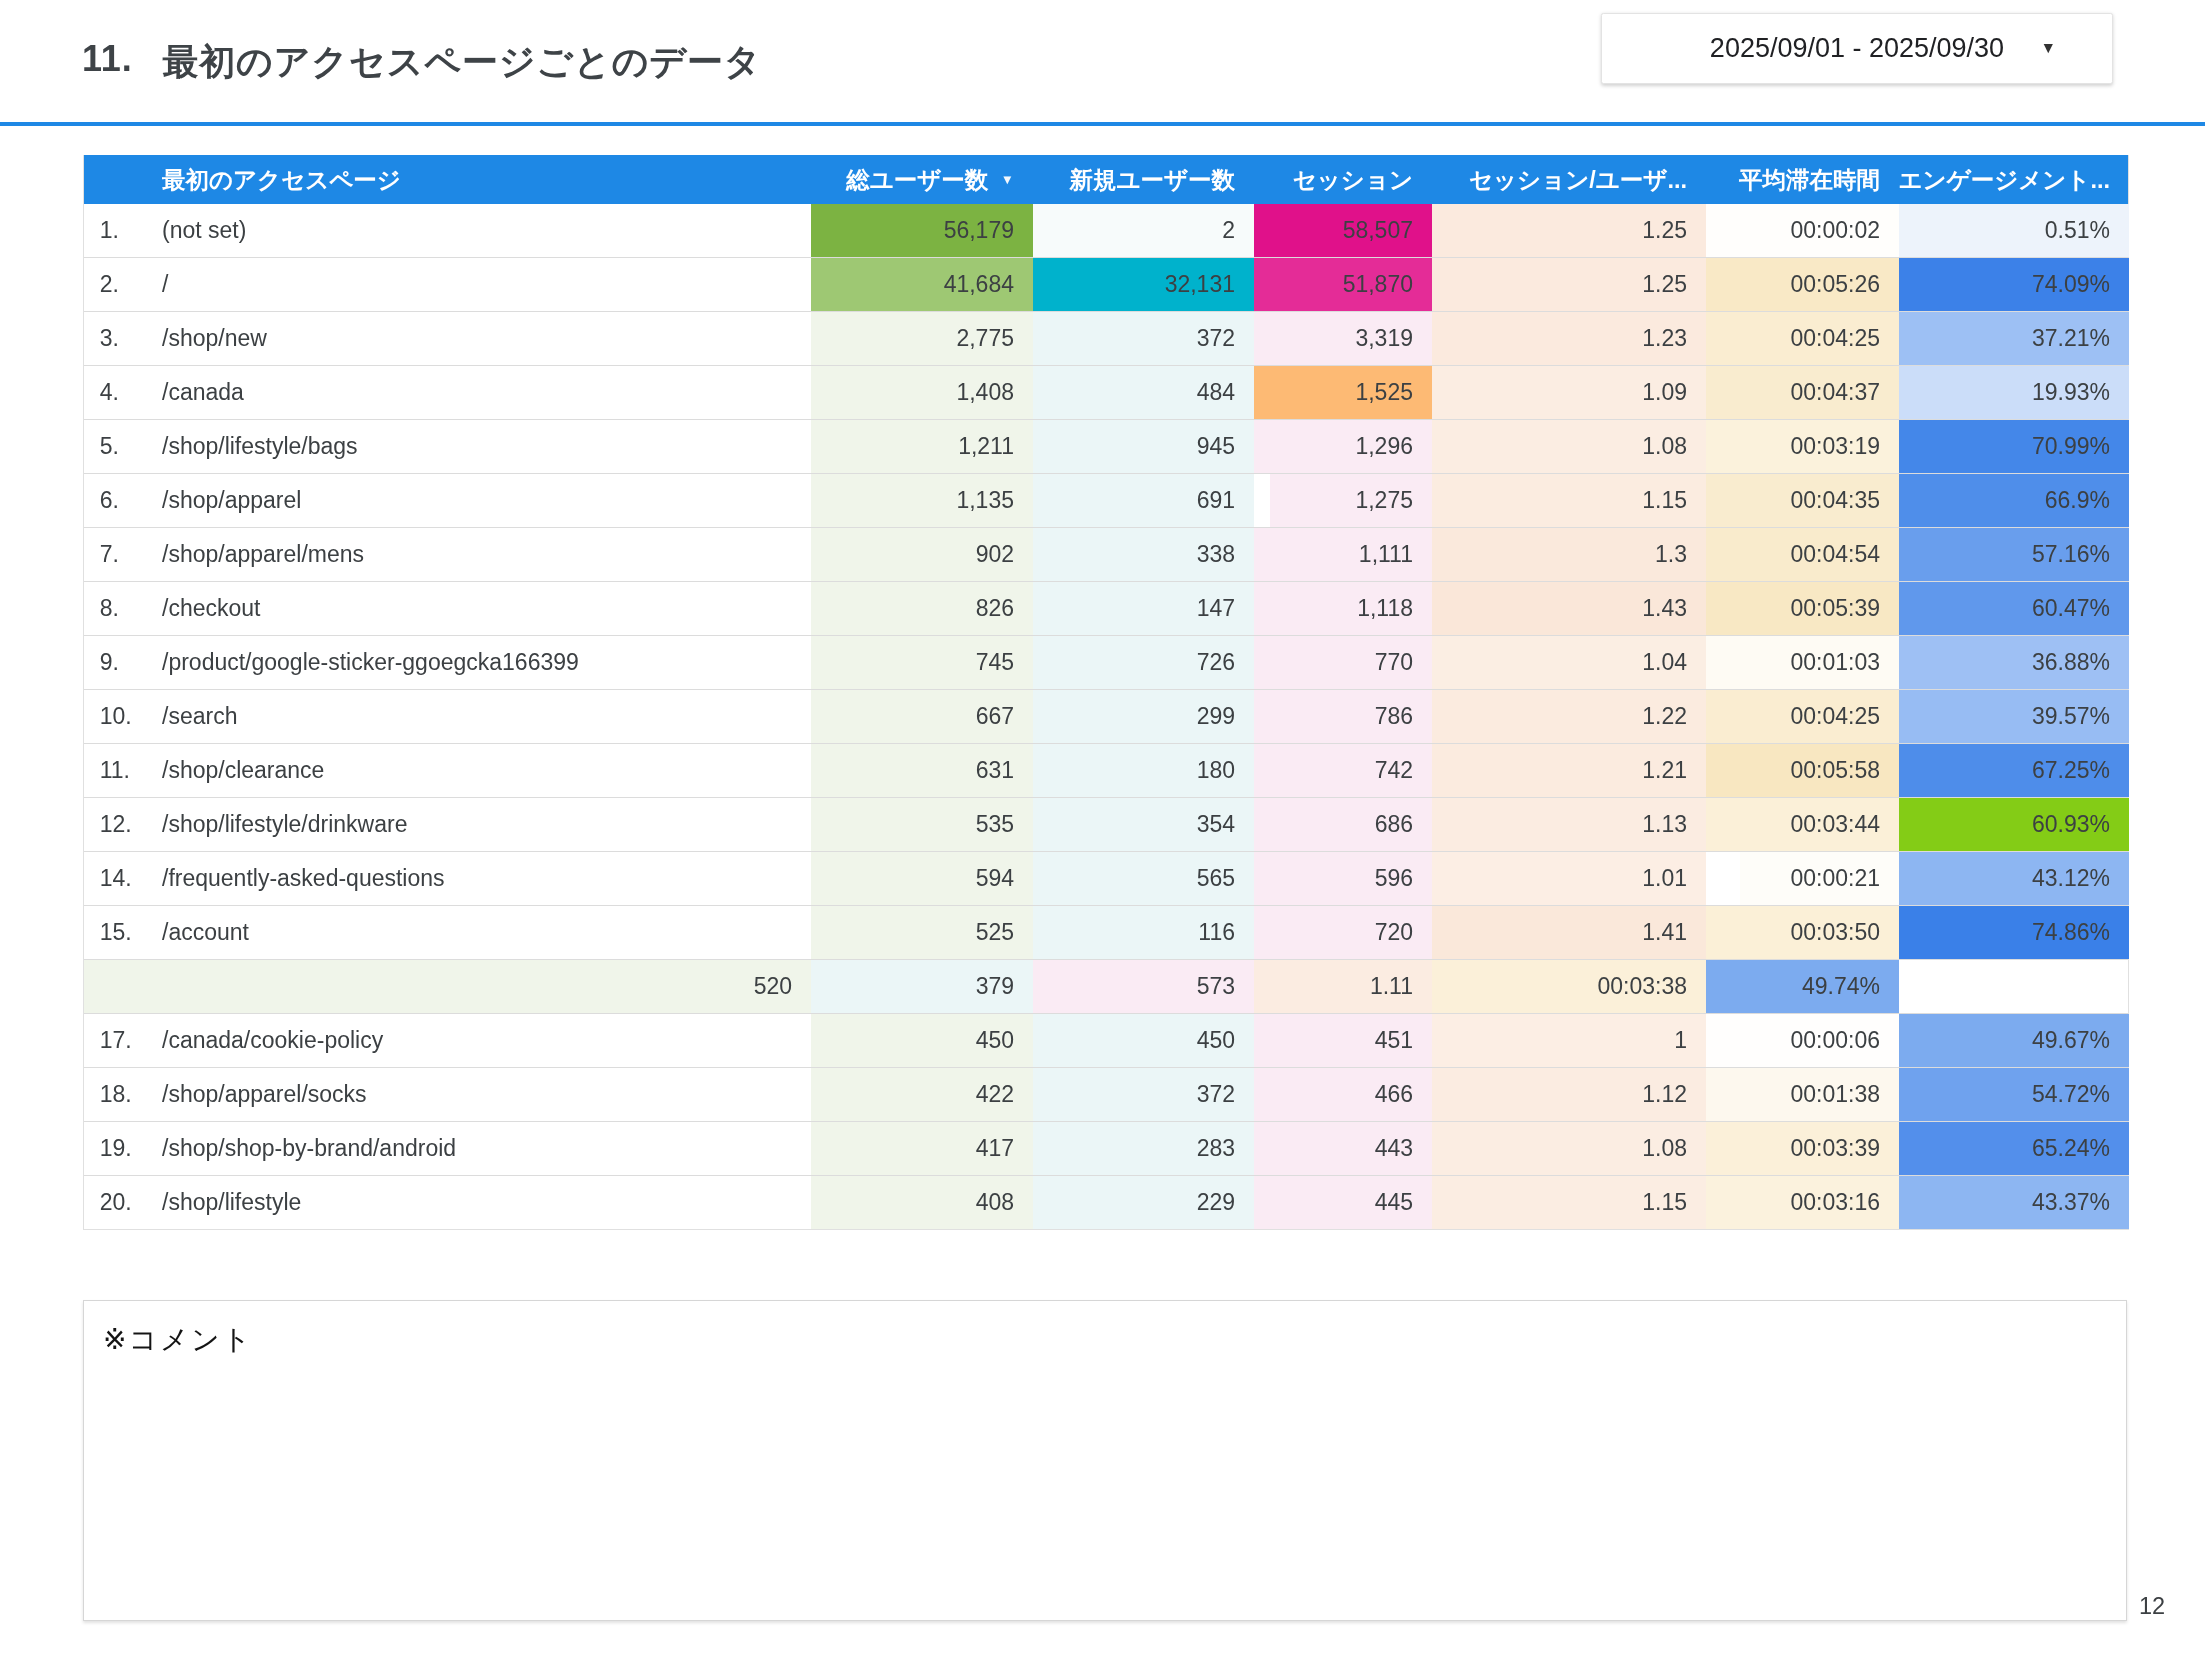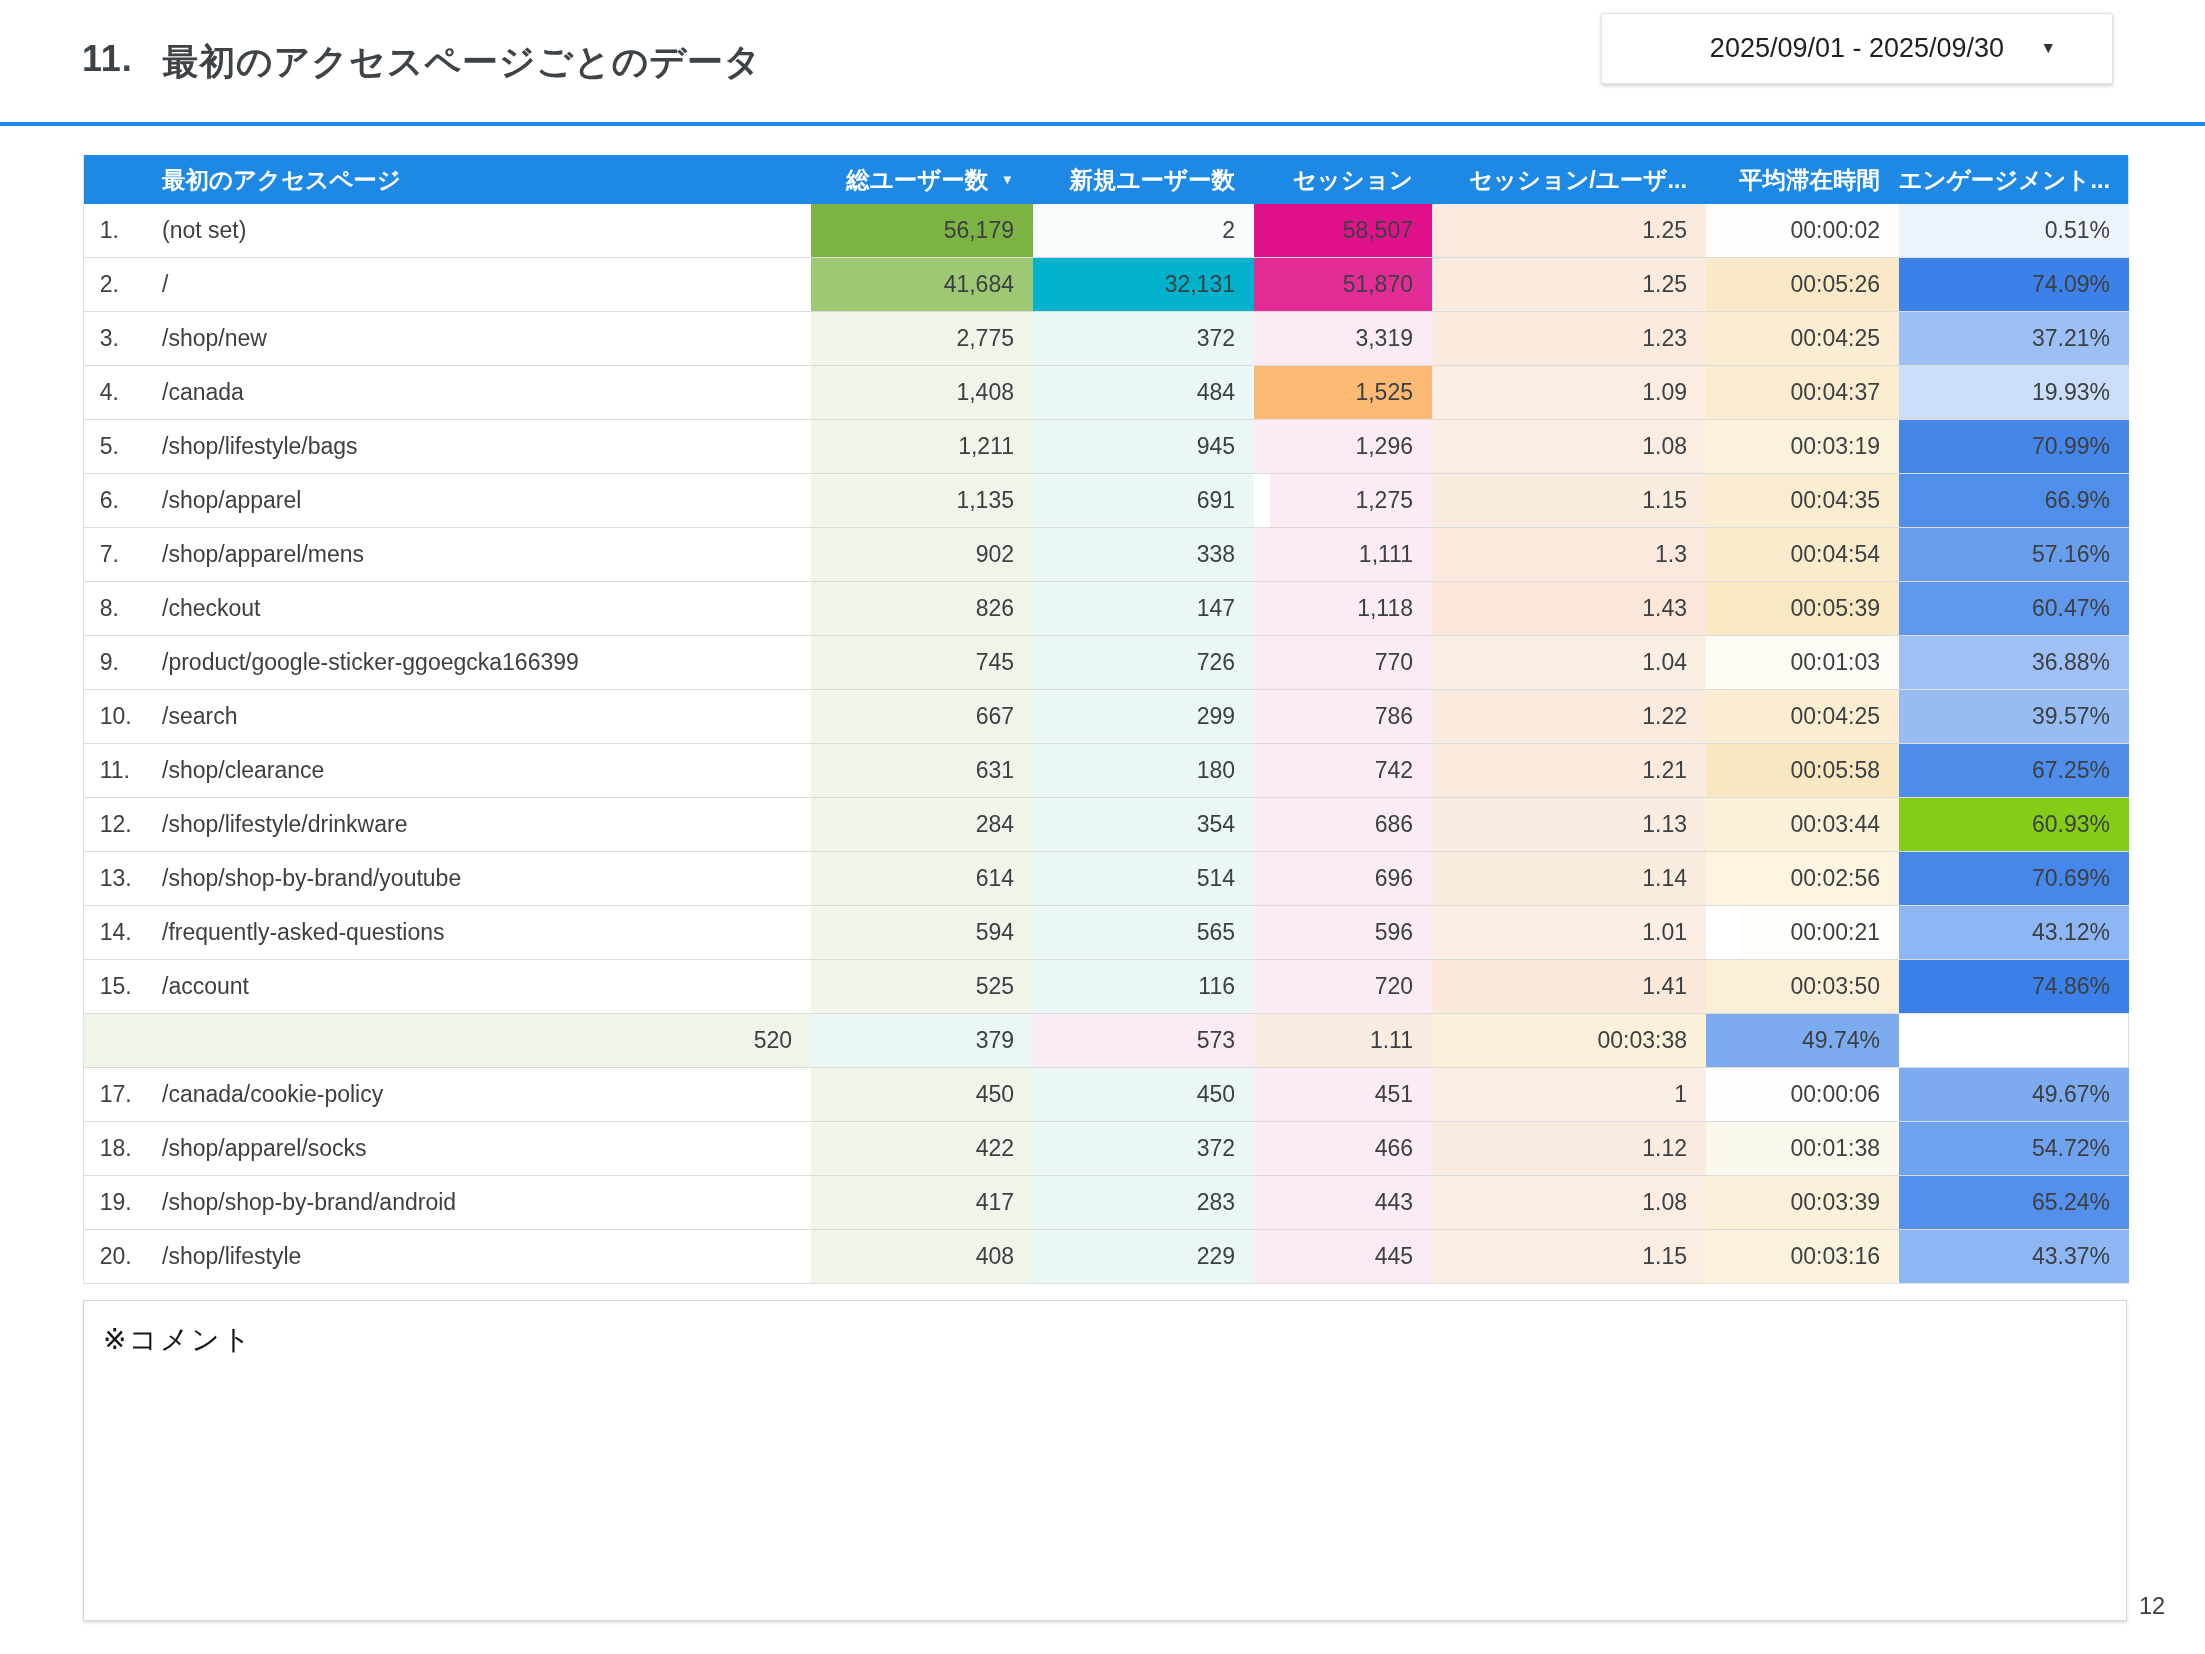--- a/index.html
+++ b/index.html
@@ -242,38 +242,26 @@
         <div class="cell right" style="background: rgb(250, 235, 244);">742</div>
         <div class="cell right" style="background: rgb(251, 235, 223);">1.21</div>
         <div class="cell right" style="background: rgb(248, 231, 193);">00:05:58</div>
         <div class="cell right" style="background: rgb(78, 141, 234);">67.25%</div>
       </div>
       <div class="grid-row trow">
         <div class="cell name">
           <span class="rank">12.</span>
           <span class="pagepath">/shop/lifestyle/drinkware</span>
         </div>
-        <div class="cell right" style="background: rgb(240, 245, 234);">284</div>
+        <div class="cell right" style="background: rgb(240, 245, 234);">535</div>
         <div class="cell right" style="background: rgb(235, 246, 247);">354</div>
         <div class="cell right" style="background: rgb(250, 235, 244);">686</div>
         <div class="cell right" style="background: rgb(251, 236, 225);">1.13</div>
         <div class="cell right" style="background: rgb(251, 240, 216);">00:03:44</div>
         <div class="cell right" style="background: #84cc16; padding-left: 36px;">60.93%</div>
-      </div>
-      <div class="grid-row trow">
-        <div class="cell name">
-          <span class="rank">13.</span>
-          <span class="pagepath">/shop/shop-by-brand/youtube</span>
-        </div>
-        <div class="cell right" style="background: rgb(240, 245, 234);">614</div>
-        <div class="cell right" style="background: rgb(235, 246, 247);">514</div>
-        <div class="cell right" style="background: rgb(250, 235, 244);">696</div>
-        <div class="cell right" style="background: rgb(251, 236, 224);">1.14</div>
-        <div class="cell right" style="background: rgb(252, 243, 224);">00:02:56</div>
-        <div class="cell right" style="background: rgb(69, 136, 233);">70.69%</div>
       </div>
       <div class="grid-row trow">
         <div class="cell name">
           <span class="rank">14.</span>
           <span class="pagepath">/frequently-asked-questions</span>
         </div>
         <div class="cell right" style="background: rgb(240, 245, 234);">594</div>
         <div class="cell right" style="background: rgb(235, 246, 247);">565</div>
         <div class="cell right" style="background: rgb(250, 235, 244);">596</div>
         <div class="cell right" style="background: rgb(252, 238, 228);">1.01</div>

